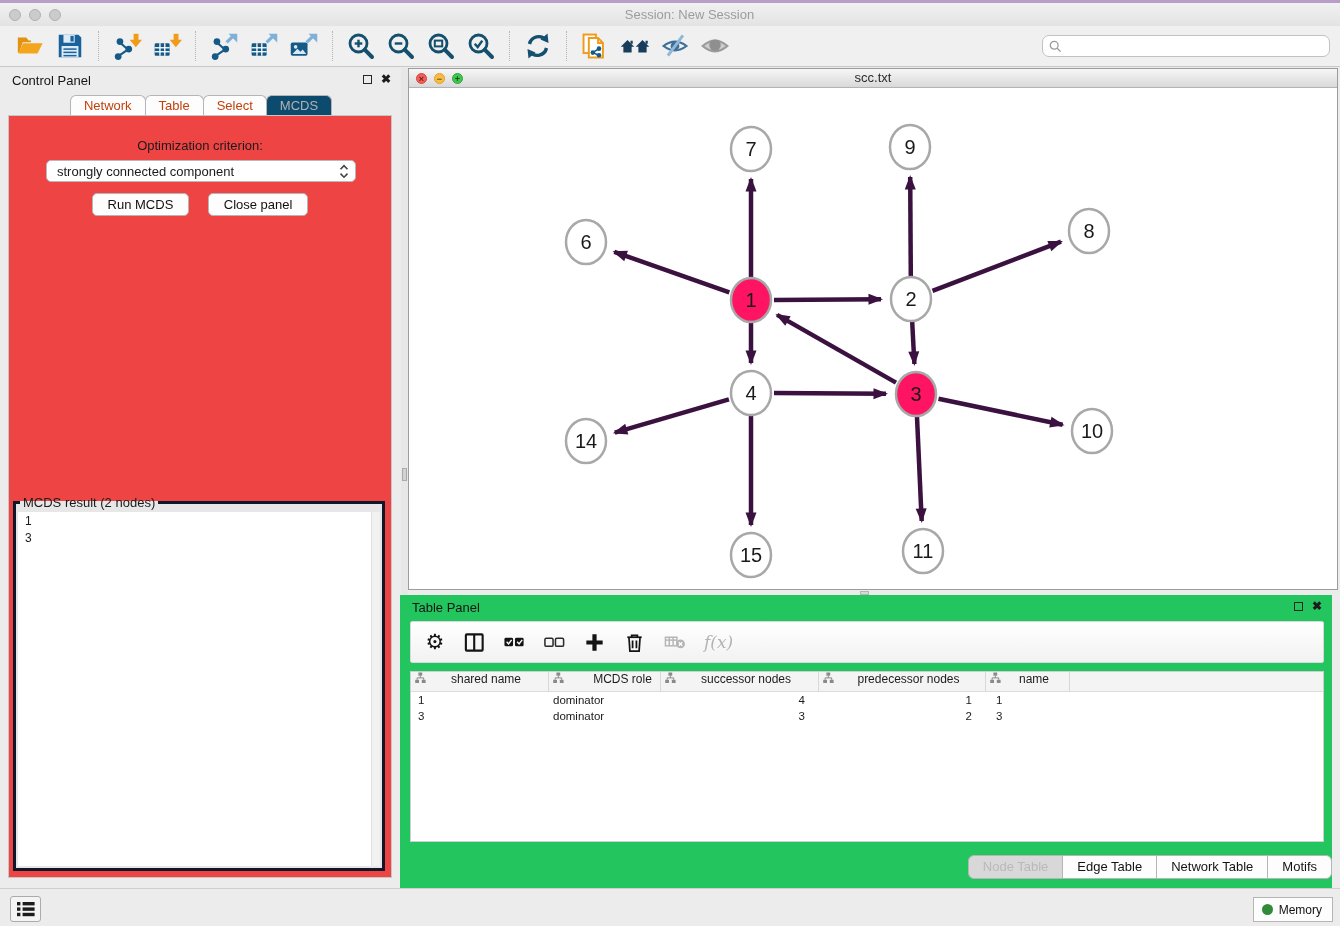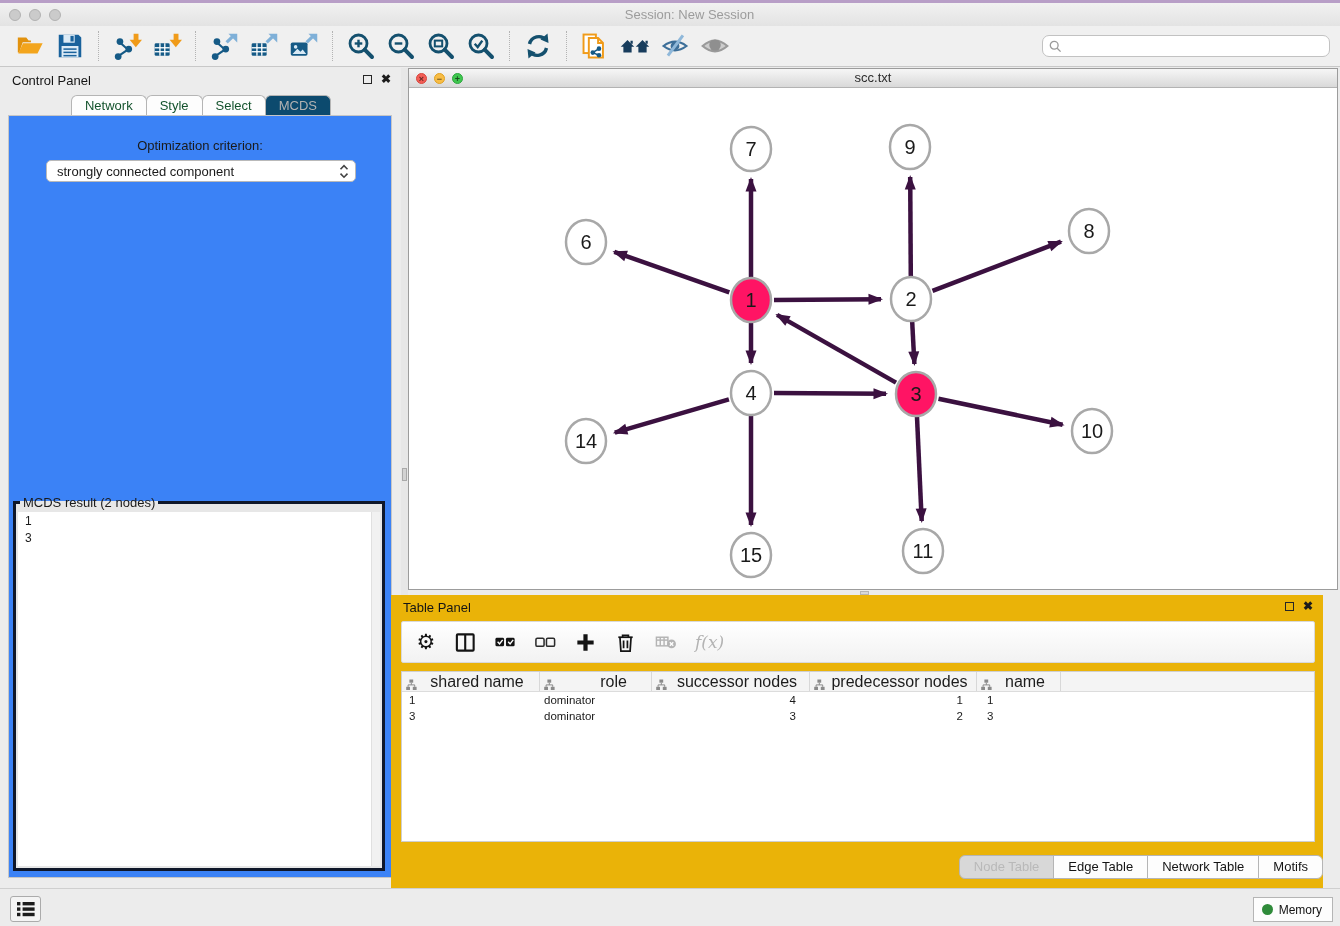--- a/index.html
+++ b/index.html
@@ -23,23 +23,23 @@
   .search-box svg { flex:0 0 auto; }
   .search-box input { border:none; outline:none; flex:1; font-size:12px; background:transparent; font-family:"Liberation Sans",sans-serif; }
 
   
   .control-panel { position:absolute; left:0; top:68px; width:401px; height:820px; }
   .panel-title { position:absolute; left:12px; top:5px; font-size:13px; color:#151515; }
   .panel-btns { position:absolute; right:10px; top:6px; display:flex; gap:9px; align-items:center; }
   .float-box { width:9px; height:9px; border:1.6px solid #262626; display:inline-block; }
   .close-x { font-size:12px; font-weight:bold; color:#1c1c1c; line-height:10px; }
   .cp-tabs { position:absolute; top:27px; left:0; right:0; display:flex; justify-content:center; align-items:flex-end; height:21px; }
-  .tab { border:1px solid #b5b5b5; border-bottom:none; border-radius:6px 6px 0 0; background:#fdfdfd; padding:2.5px 13px 3px; font-size:13px; color:#14532d; margin-right:-1px; }
+  .tab { border:1px solid #b5b5b5; border-bottom:none; border-radius:6px 6px 0 0; background:#fdfdfd; padding:2.5px 13px 3px; font-size:13px; color:#c2410c; margin-right:-1px; }
   .tab.selected { background:#0c4a6e; color:#b2b2b2; }
-  .cp-body { position:absolute; top:47px; bottom:10px; left:8px; right:9px; background:#3b82f6; border:1px solid #c6c6c6; }
+  .cp-body { position:absolute; top:47px; bottom:10px; left:8px; right:9px; background:#ef4444; border:1px solid #c6c6c6; }
   .opt-label { margin-top:22px; text-align:center; font-size:13px; }
   .criterion { position:absolute; left:37px; top:44px; width:310px; height:22px; background:#fff; border:1px solid #b9b9b9; border-radius:5px; font-size:13px; display:flex; align-items:center; padding:0 6px 0 10px; }
   .criterion span { flex:1; }
   .btn-row { position:absolute; top:77px; left:0; right:0; text-align:center; }
   .mac-btn { display:inline-block; margin:0 7px; padding:2.5px 15px 3.5px; font-size:13px; background:#fdfdfd; border:1px solid #b5b5b5; border-radius:5px; color:#111; }
   .result-fs { position:absolute; left:4px; right:6px; top:379px; bottom:6px; border:3px solid #0f172a; padding:2px; background:#e7e7e7; }
   .result-fs legend { font-size:13px; padding:0 3px; margin-left:2px; }
   .result-box { position:relative; background:#fff; height:100%; font-size:12px; line-height:17px; padding:1px 14px 1px 7px; overflow:hidden; }
   .result-scroll { position:absolute; top:0; bottom:0; right:0; width:9px; background:#f1f1f1; border-left:1px solid #e0e0e0; }
 
@@ -55,28 +55,28 @@
   .nw-min { background:#f8bd45; border:1px solid #dfa123; }
   .nw-zoom { background:#3fc74f; border:1px solid #2da63e; }
   .nw-title { text-align:center; line-height:18px; font-size:13px; color:#2b2b2b; }
   .nw-canvas { position:absolute; top:20px; left:0; right:0; bottom:0; background:#fff; }
   .nw-canvas svg { display:block; }
 
   .h-divider { position:absolute; left:408px; top:590px; width:932px; height:5px; }
   .h-grip { position:absolute; left:452px; top:0.5px; width:9px; height:4px; background:#d8d8d8; border:1px solid #b5b5b5; }
 
   
-  .table-panel { position:absolute; left:391px; top:595px; width:932px; height:293px; background:#eab308; }
+  .table-panel { position:absolute; left:400px; top:595px; width:932px; height:293px; background:#22c55e; }
   .tp-toolbar { position:absolute; left:10px; right:8px; top:26px; height:42px; background:linear-gradient(#ffffff,#f2f2f2); border:1px solid #d9d9d9; border-radius:2px; display:flex; align-items:center; padding-left:13px; gap:17px; }
   .tp-tool { display:flex; align-items:center; justify-content:center; min-width:22px; height:24px; }
   .uni-gear { font-size:21px; color:#141414; line-height:22px; }
   .fx { font-family:"DejaVu Serif",serif; font-style:italic; color:#b3b3b3; font-size:17px; }
   .tp-table { position:absolute; left:10px; right:8px; top:76px; bottom:46px; background:#fff; border:1px solid #cfcfcf; overflow:hidden; }
   .thead { display:flex; height:20px; background:#f4f4f4; border-bottom:1px solid #dcdcdc; }
-  .th { display:flex; align-items:flex-end; border-right:1px solid #d8d8d8; padding:0 4px; gap:2px; font-size:16px; color:#1c1c1c; }
+  .th { display:flex; align-items:flex-start; border-right:1px solid #d8d8d8; padding:0 4px; gap:2px; font-size:12px; color:#1c1c1c; }
   .th .lbl { flex:1; text-align:center; }
   .tr { display:flex; height:16px; }
   .td { font-size:11.5px; line-height:16px; white-space:nowrap; overflow:hidden; }
   .td.a-l0 { padding-left:7px; } .td.a-l1 { padding-left:4px; }
   .td.a-r  { text-align:right; padding-right:14px; }
   .td.a-l4 { padding-left:10px; }
   .tp-tabs { position:absolute; left:0; right:0; bottom:9px; display:flex; justify-content:flex-end; }
   .seg-tab { border:1px solid #b5b5b5; margin-left:-1px; padding:3px 14px 4px; font-size:13px; background:#fdfdfd; color:#141414; }
   .seg-tab:first-child { border-radius:6px 0 0 6px; }
   .seg-tab:last-child { border-radius:0 6px 6px 0; }
@@ -276,32 +276,36 @@
   </div>
 
 <div class="control-panel">
   <div class="panel-title">Control Panel</div>
   <div class="panel-btns">
     <span class="float-box"></span>
     <span class="close-x">✖</span>
   </div>
   <div class="cp-tabs" id="cp-tabs">
       <div class="tab">Network</div>
-      <div class="tab">Style</div>
+      <div class="tab">Table</div>
       <div class="tab">Select</div>
       <div class="tab selected">MCDS</div>
     </div>
   <div class="cp-body">
     <div class="opt-label">Optimization criterion:</div>
     <div class="criterion">
       <span>strongly connected component</span>
       <svg width="10" height="15" viewBox="0 0 10 15">
           <path d="M1.5 5.2 L5 1.6 8.5 5.2" fill="none" stroke="#444" stroke-width="1.6"></path>
           <path d="M1.5 9.6 L5 13.2 8.5 9.6" fill="none" stroke="#444" stroke-width="1.6"></path>
         </svg>
+    </div>
+    <div class="btn-row">
+      <span class="mac-btn">Run MCDS</span>
+      <span class="mac-btn">Close panel</span>
     </div>
     <fieldset class="result-fs">
       <legend>MCDS result (2 nodes)</legend>
       <div class="result-box" id="result-box">
         <div class="result-scroll"></div>
       <div>1</div>
           <div>3</div>
         </div>
     </fieldset>
   </div>

